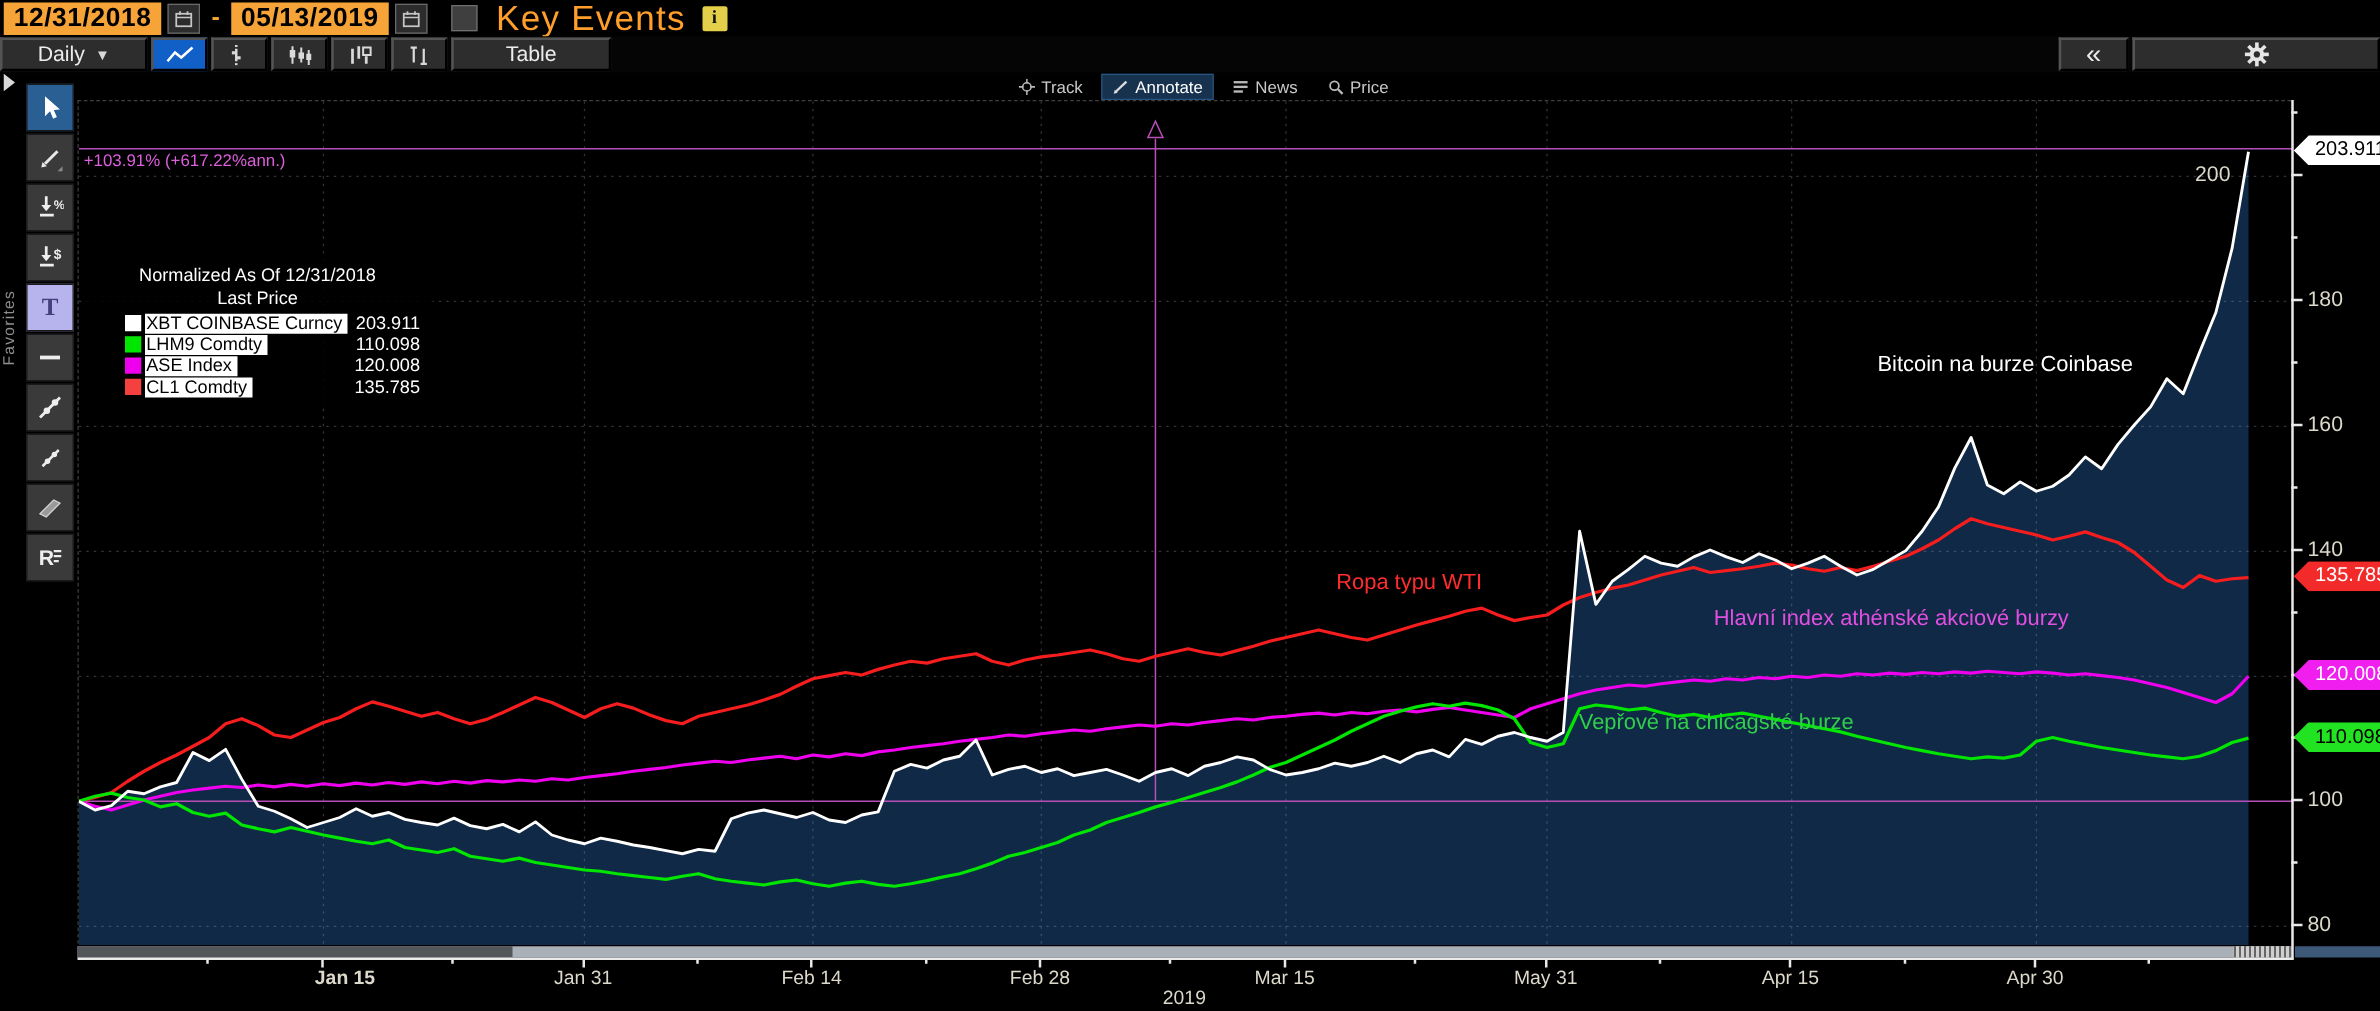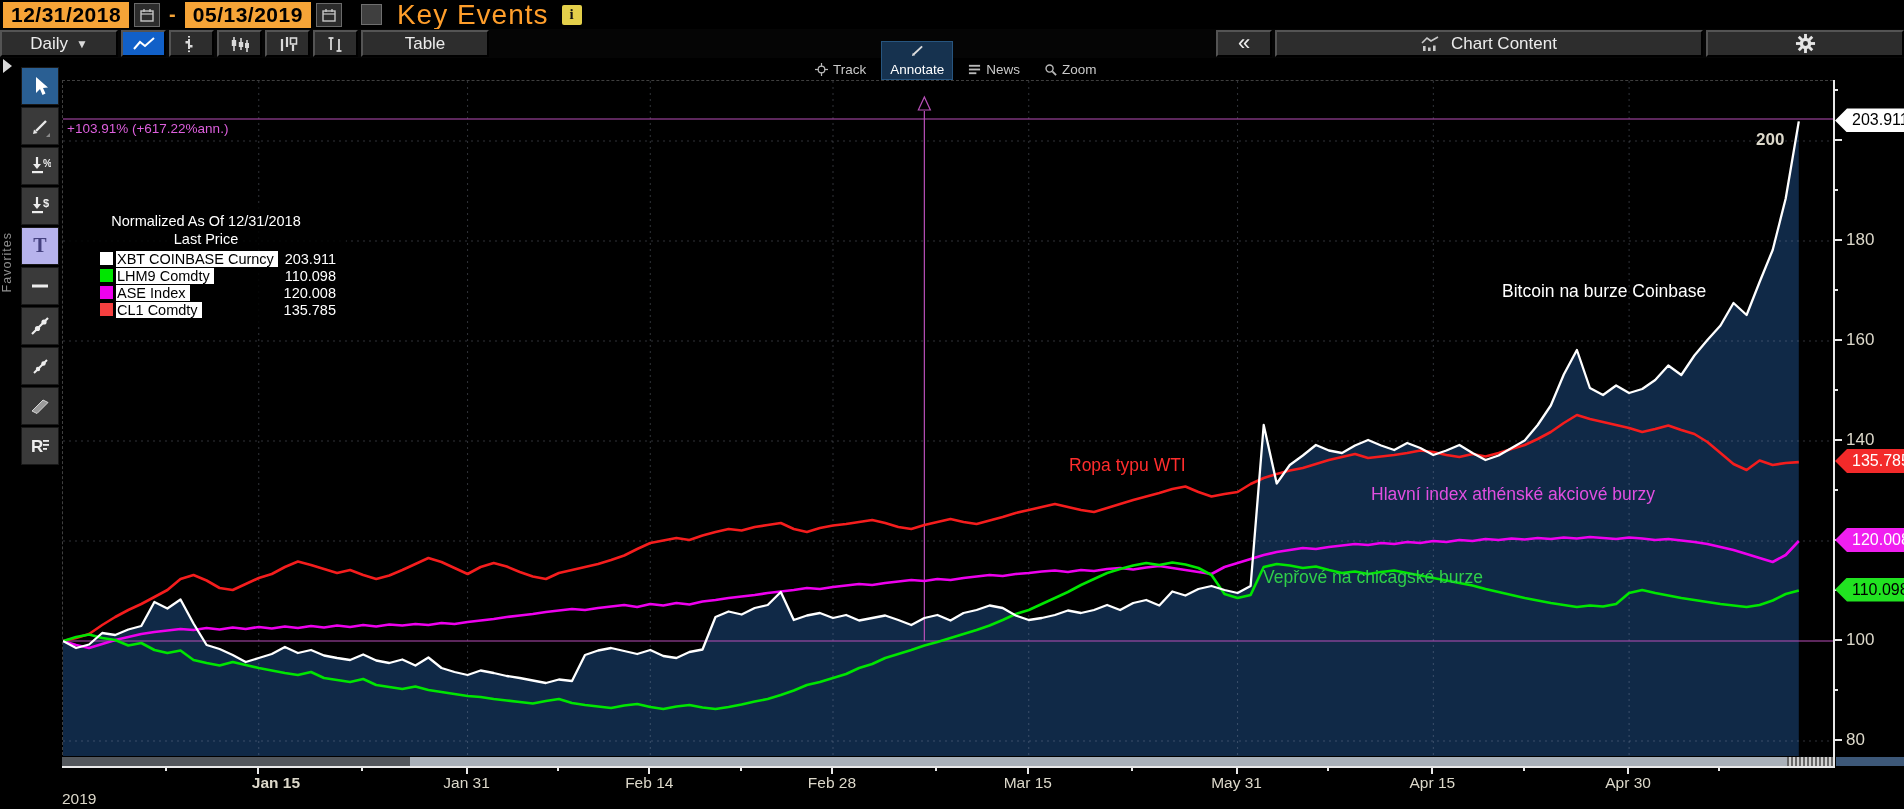--- a/index.html
+++ b/index.html
@@ -23,38 +23,38 @@
   .icon-btn{width:45px;}
   .icon-btn.active{background:#1160c8;}
   .table-btn{width:128px;}
   .spacer{flex:1;}
   .back-btn{width:56px;font-size:22px;padding-bottom:3px;}
   .cc-btn{width:428px;gap:10px;}
   .gear-btn{width:198px;margin-right:0;}
   
   .row3{position:absolute;left:806px;top:58px;height:22px;display:flex;align-items:flex-end;gap:6px;}
   .sbtn{display:flex;align-items:center;gap:5px;color:#c9c9c9;font-size:13.5px;padding:2px 8px;background:transparent;border:1px solid transparent;}
-  .sbtn.active{background:#16324f;border:1px solid #27557f;color:#fff;flex-direction:column;}
+  .sbtn.active{background:#16324f;border:1px solid #27557f;color:#fff;}
   
   .lefttools{position:absolute;left:21px;top:67px;width:38px;display:flex;flex-direction:column;gap:2px;z-index:30;}
   .tool{width:38px;height:38px;background:#3a3a3a;border:1px solid #191919;display:flex;align-items:center;justify-content:center;box-sizing:border-box;}
   .tool.sel-blue{background:#2a5f93;}
   .tool.sel-lav{background:#b7b3ec;}
   .collapse-tri{position:absolute;left:3px;top:59px;width:0;height:0;border-left:9px solid #d8d8d8;border-top:7px solid transparent;border-bottom:7px solid transparent;z-index:30;}
   .favorites{position:absolute;left:0px;top:232px;color:#8f8f8f;font-size:12.5px;writing-mode:vertical-rl;transform:rotate(180deg);letter-spacing:1px;z-index:30;}
   
   .plot{position:absolute;left:62px;top:80px;width:1771px;height:675px;background:#000;border-top:1px dashed #3f3f3f;border-left:1px dashed #3f3f3f;box-sizing:border-box;}
   .plot svg{position:absolute;left:0;top:0;}
   .yaxis-line{position:absolute;left:1833px;top:80px;width:2px;height:687px;background:#e9e9e9;z-index:5;}
   .xaxis-line{position:absolute;left:62px;top:766px;width:1773px;height:2px;background:#e9e9e9;z-index:5;}
   .ytick{position:absolute;background:#e9e9e9;height:2px;z-index:6;}
   .ylab{position:absolute;color:#dcd8ca;font-size:17px;z-index:6;}
   .xtick{position:absolute;background:#e9e9e9;width:2px;z-index:6;}
   .xlab{position:absolute;color:#dcd8ca;font-size:15.5px;text-align:center;width:70px;z-index:6;}
-  .yearlab{position:absolute;left:62px;top:790px;width:1771px;color:#dcd8ca;font-size:15.5px;}
+  .yearlab{position:absolute;left:62px;top:790px;width:1771px;text-align:center;color:#dcd8ca;font-size:15.5px;}
   .tag{position:absolute;left:1835px;height:24px;line-height:24px;font-size:16px;padding:0 7px 0 17px;clip-path:polygon(0 50%,12px 0,100% 0,100% 100%,12px 100%);z-index:10;white-space:nowrap;}
   .annot{position:absolute;font-size:17.5px;white-space:nowrap;z-index:20;}
   .measure-label{position:absolute;left:67px;top:121px;color:#dd5fdd;font-size:13.5px;z-index:20;}
   
   .legend{position:absolute;left:68px;top:203px;width:278px;background:rgba(0,0,0,0.84);z-index:25;padding:10px 10px 8px 8px;box-sizing:border-box;color:#fff;}
   .lg-title{font-size:14.5px;text-align:center;margin-bottom:2px;}
   .lg-sub{font-size:14.5px;text-align:center;margin-bottom:3px;}
   .lg-row{display:flex;align-items:center;height:17px;font-size:14.5px;padding-left:24px;}
   .swatch{width:13px;height:13px;margin-right:3px;flex:none;}
   .lg-name{background:#fff;color:#000;padding:0 4px 0 1px;white-space:nowrap;}
@@ -137,29 +137,20 @@
       <svg width="26" height="18" viewBox="0 0 26 18">
           <line x1="8" y1="3" x2="8" y2="15" stroke="#d9d9d9" stroke-width="1.8"></line>
           <line x1="5.5" y1="3" x2="10.5" y2="3" stroke="#d9d9d9" stroke-width="1.8"></line>
           <line x1="16" y1="4" x2="16" y2="16" stroke="#d9d9d9" stroke-width="1.8"></line>
           <line x1="13.5" y1="16" x2="18.5" y2="16" stroke="#d9d9d9" stroke-width="1.8"></line>
         </svg>
     </button>
     <button class="btn table-btn">Table</button>
     <div class="spacer"></div>
     <button class="btn back-btn">«</button>
-    <button class="btn cc-btn">
-      <svg width="20" height="16" viewBox="0 0 20 16">
-          <polyline points="1,7 6,2 10,5 17,1" fill="none" stroke="#c9c9c9" stroke-width="1.6"></polyline>
-          <rect x="2" y="10" width="2.6" height="5" fill="#c9c9c9"></rect>
-          <rect x="7" y="11.5" width="2.6" height="3.5" fill="#c9c9c9"></rect>
-          <rect x="12" y="9.5" width="2.6" height="5.5" fill="#c9c9c9"></rect>
-        </svg>
-      <span>Chart Content</span>
-    </button>
     <button class="btn gear-btn">
       <svg width="21" height="21" viewBox="0 0 22 22">
           <g fill="#e5e5e5">
             <rect x="9.5" y="1" width="3" height="20"></rect>
             <rect x="1" y="9.5" width="20" height="3"></rect>
             <rect x="9.5" y="1" width="3" height="20" transform="rotate(45 11 11)"></rect>
             <rect x="9.5" y="1" width="3" height="20" transform="rotate(-45 11 11)"></rect>
             <circle cx="11" cy="11" r="6"></circle>
           </g>
           <circle cx="11" cy="11" r="2.6" fill="#2d2d2d"></circle>
@@ -191,21 +182,21 @@
           <rect x="1" y="6" width="12" height="2" fill="#b9b9b9"></rect>
           <rect x="1" y="10" width="8" height="2" fill="#b9b9b9"></rect>
         </svg>
         <span>News</span>
       </div>
       <div class="sbtn">
         <svg width="13" height="13" viewBox="0 0 14 14">
           <circle cx="6" cy="6" r="3.8" fill="none" stroke="#b9b9b9" stroke-width="1.5"></circle>
           <line x1="9" y1="9" x2="13" y2="13" stroke="#b9b9b9" stroke-width="2"></line>
         </svg>
-        <span>Zoom</span>
+        <span>Price</span>
       </div>
     </div>
 
   <div class="collapse-tri"></div>
   <div class="lefttools" id="lefttools">
       <div class="tool sel-blue">
         <svg width="22" height="24" viewBox="0 0 22 24">
           <path d="M7 3 L7 19 L11 15 L13.5 21 L16.5 19.5 L14 14 L19 13.5 Z" fill="#fff"></path>
         </svg>
       </div>
@@ -301,21 +292,21 @@
         <polyline points="0.0,560.0 13.1,564.0 26.1,567.0 39.2,563.0 52.2,559.0 65.3,556.0 78.3,553.0 91.4,551.0 104.4,549.5 117.5,548.0 130.5,549.0 143.6,547.0 156.6,548.5 169.7,546.5 182.7,548.0 195.8,546.0 208.8,547.5 221.9,545.5 234.9,547.0 248.0,545.0 261.0,546.5 274.1,544.5 287.1,546.0 300.2,544.0 313.2,545.5 326.3,543.5 339.3,544.5 352.4,543.0 365.4,544.0 378.5,542.0 391.5,543.0 404.6,541.0 417.6,539.5 430.7,538.0 443.7,536.0 456.8,534.5 469.8,533.0 482.9,531.0 495.9,529.5 509.0,528.0 522.0,529.0 535.1,527.0 548.1,525.5 561.2,524.0 574.2,526.0 587.3,523.0 600.3,524.5 613.4,522.0 626.4,523.5 639.5,520.5 652.5,519.0 665.6,517.0 678.6,515.5 691.7,514.0 704.7,512.0 717.8,510.5 730.8,509.0 743.9,507.0 756.9,508.0 770.0,506.0 783.1,504.5 796.1,503.0 809.2,504.0 822.2,502.0 835.3,500.5 848.3,499.0 861.4,500.0 874.4,498.0 887.5,499.0 900.5,497.0 913.6,495.5 926.6,494.0 939.7,495.0 952.7,493.0 965.8,492.0 978.8,490.5 991.9,489.5 1004.9,491.0 1018.0,489.0 1031.0,490.0 1044.1,488.0 1057.1,487.0 1070.2,488.5 1083.2,486.5 1096.3,485.0 1109.3,487.0 1122.4,489.0 1135.4,491.0 1148.5,493.0 1161.5,486.0 1174.6,482.0 1187.6,478.0 1200.7,474.0 1213.7,471.0 1226.8,469.0 1239.8,467.0 1252.9,468.0 1265.9,466.0 1279.0,464.5 1292.0,463.0 1305.1,464.0 1318.1,462.0 1331.2,463.0 1344.2,461.0 1357.3,462.0 1370.3,460.0 1383.4,461.0 1396.4,459.0 1409.5,460.0 1422.5,458.0 1435.6,459.0 1448.6,457.5 1461.7,458.5 1474.7,457.0 1487.8,458.0 1500.8,456.5 1513.9,457.5 1526.9,456.0 1540.0,457.0 1553.1,458.0 1566.1,456.5 1579.2,457.5 1592.2,459.0 1605.3,458.0 1618.3,459.5 1631.4,461.0 1644.4,463.0 1657.5,466.0 1670.5,469.0 1683.6,473.0 1696.6,477.0 1709.7,481.0 1722.7,474.0 1735.8,460.0" fill="none" stroke="#ee00ee" stroke-width="2.6" stroke-linejoin="round"></polyline>
         <polyline points="0.0,560.0 13.1,556.0 26.1,553.5 39.2,557.0 52.2,559.0 65.3,564.5 78.3,562.0 91.4,569.0 104.4,572.0 117.5,569.5 130.5,579.0 143.6,582.0 156.6,584.5 169.7,581.0 182.7,584.0 195.8,587.0 208.8,589.5 221.9,592.0 234.9,594.0 248.0,591.0 261.0,597.0 274.1,599.0 287.1,601.0 300.2,598.0 313.2,604.0 326.3,606.0 339.3,608.0 352.4,605.5 365.4,609.0 378.5,611.0 391.5,613.0 404.6,615.0 417.6,616.0 430.7,618.0 443.7,619.5 456.8,621.0 469.8,622.5 482.9,620.0 495.9,618.0 509.0,622.0 522.0,624.0 535.1,625.5 548.1,627.0 561.2,624.5 574.2,623.0 587.3,626.0 600.3,628.0 613.4,625.5 626.4,624.0 639.5,626.5 652.5,628.0 665.6,626.0 678.6,623.5 691.7,620.5 704.7,618.0 717.8,614.0 730.8,609.5 743.9,604.0 756.9,601.0 770.0,597.0 783.1,593.0 796.1,587.0 809.2,583.0 822.2,577.0 835.3,573.0 848.3,569.0 861.4,564.5 874.4,561.0 887.5,557.0 900.5,553.0 913.6,549.0 926.6,544.5 939.7,539.0 952.7,533.0 965.8,529.0 978.8,523.0 991.9,517.0 1004.9,511.0 1018.0,504.0 1031.0,498.0 1044.1,492.0 1057.1,488.0 1070.2,484.5 1083.2,482.0 1096.3,484.0 1109.3,481.5 1122.4,483.5 1135.4,487.0 1148.5,494.0 1161.5,513.0 1174.6,517.0 1187.6,514.0 1200.7,486.0 1213.7,483.0 1226.8,484.5 1239.8,487.0 1252.9,485.5 1265.9,489.0 1279.0,492.0 1292.0,490.5 1305.1,493.0 1318.1,491.0 1331.2,489.5 1344.2,492.0 1357.3,494.5 1370.3,497.0 1383.4,499.5 1396.4,502.0 1409.5,504.5 1422.5,508.0 1435.6,511.0 1448.6,514.0 1461.7,517.0 1474.7,519.5 1487.8,522.0 1500.8,524.0 1513.9,526.0 1526.9,524.5 1540.0,525.5 1553.1,523.0 1566.1,512.0 1579.2,509.0 1592.2,512.0 1605.3,514.5 1618.3,517.0 1631.4,519.0 1644.4,521.0 1657.5,523.0 1670.5,524.5 1683.6,526.0 1696.6,524.0 1709.7,519.5 1722.7,513.0 1735.8,509.5" fill="none" stroke="#00e600" stroke-width="2.6" stroke-linejoin="round"></polyline>
         <polyline points="0.0,560.0 13.1,567.0 26.1,563.5 39.2,552.0 52.2,554.0 65.3,548.5 78.3,545.0 91.4,521.0 104.4,527.5 117.5,518.5 130.5,542.5 143.6,564.0 156.6,568.0 169.7,574.0 182.7,581.0 195.8,577.0 208.8,573.0 221.9,566.0 234.9,572.0 248.0,569.0 261.0,574.5 274.1,577.0 287.1,579.0 300.2,573.5 313.2,579.5 326.3,582.0 339.3,578.5 352.4,584.5 365.4,576.5 378.5,587.0 391.5,591.0 404.6,594.0 417.6,589.5 430.7,592.0 443.7,595.0 456.8,597.0 469.8,599.5 482.9,602.0 495.9,598.5 509.0,600.0 522.0,574.0 535.1,569.5 548.1,567.0 561.2,570.0 574.2,573.0 587.3,569.0 600.3,575.0 613.4,577.0 626.4,571.0 639.5,568.5 652.5,536.0 665.6,530.5 678.6,533.5 691.7,527.0 704.7,524.0 717.8,511.0 730.8,539.0 743.9,534.5 756.9,532.0 770.0,537.0 783.1,534.0 796.1,539.5 809.2,537.0 822.2,534.5 835.3,539.0 848.3,544.0 861.4,537.0 874.4,534.0 887.5,539.5 900.5,532.0 913.6,529.0 926.6,524.5 939.7,527.0 952.7,534.5 965.8,539.0 978.8,537.0 991.9,534.0 1004.9,529.5 1018.0,532.0 1031.0,529.0 1044.1,524.0 1057.1,529.0 1070.2,522.0 1083.2,519.0 1096.3,524.5 1109.3,510.5 1122.4,514.5 1135.4,508.0 1148.5,505.0 1161.5,509.0 1174.6,512.0 1187.6,505.0 1200.7,344.0 1213.7,402.5 1226.8,384.0 1239.8,374.5 1252.9,364.0 1265.9,369.5 1279.0,372.0 1292.0,364.5 1305.1,359.0 1318.1,364.5 1331.2,369.0 1344.2,362.0 1357.3,367.0 1370.3,374.0 1383.4,369.5 1396.4,364.0 1409.5,372.0 1422.5,379.0 1435.6,374.5 1448.6,367.0 1461.7,359.5 1474.7,344.0 1487.8,324.5 1500.8,293.5 1513.9,269.0 1526.9,307.0 1540.0,314.0 1553.1,304.5 1566.1,312.0 1579.2,308.0 1592.2,299.0 1605.3,284.5 1618.3,294.0 1631.4,274.5 1644.4,259.0 1657.5,244.5 1670.5,222.0 1683.6,234.0 1696.6,201.0 1709.7,169.0 1722.7,117.5 1735.8,40.4" fill="none" stroke="#ffffff" stroke-width="2.3" stroke-linejoin="round"></polyline>
       </svg>
   </div>
 
   <div class="yaxis-line"></div>
   <div class="xaxis-line"></div>
   <div id="axis-layer">
       <div class="ytick" style="left: 1833px; width: 9px; top: 139px;"></div>
-      <div class="ylab" style="left: 1756px; top: 130px; font-weight: bold;">200</div>
+      <div class="ylab" style="left: 1756px; top: 130px;">200</div>
       <div class="ytick" style="left: 1833px; width: 9px; top: 239px;"></div>
       <div class="ylab" style="left: 1846px; top: 230px;">180</div>
       <div class="ytick" style="left: 1833px; width: 9px; top: 339px;"></div>
       <div class="ylab" style="left: 1846px; top: 330px; text-align: center;">160</div>
       <div class="ytick" style="left: 1833px; width: 9px; top: 439px;"></div>
       <div class="ylab" style="left: 1846px; top: 430px;">140</div>
       <div class="ytick" style="left: 1833px; width: 9px; top: 639px;"></div>
       <div class="ylab" style="left: 1846px; top: 630px;">100</div>
       <div class="ytick" style="left: 1833px; width: 9px; top: 739px;"></div>
       <div class="ylab" style="left: 1846px; top: 730px;">80</div>

